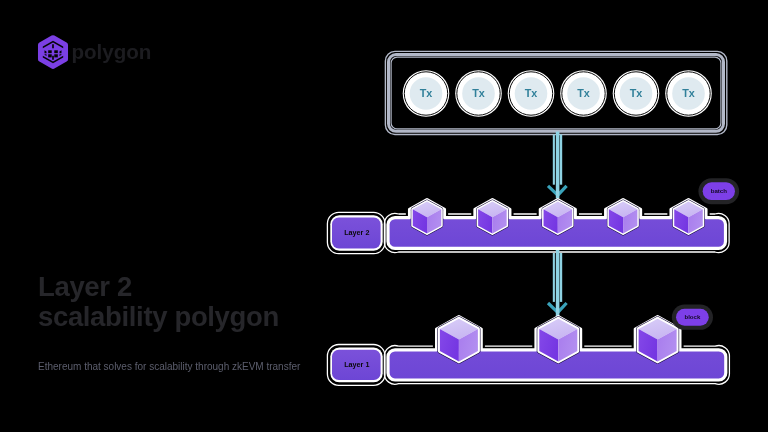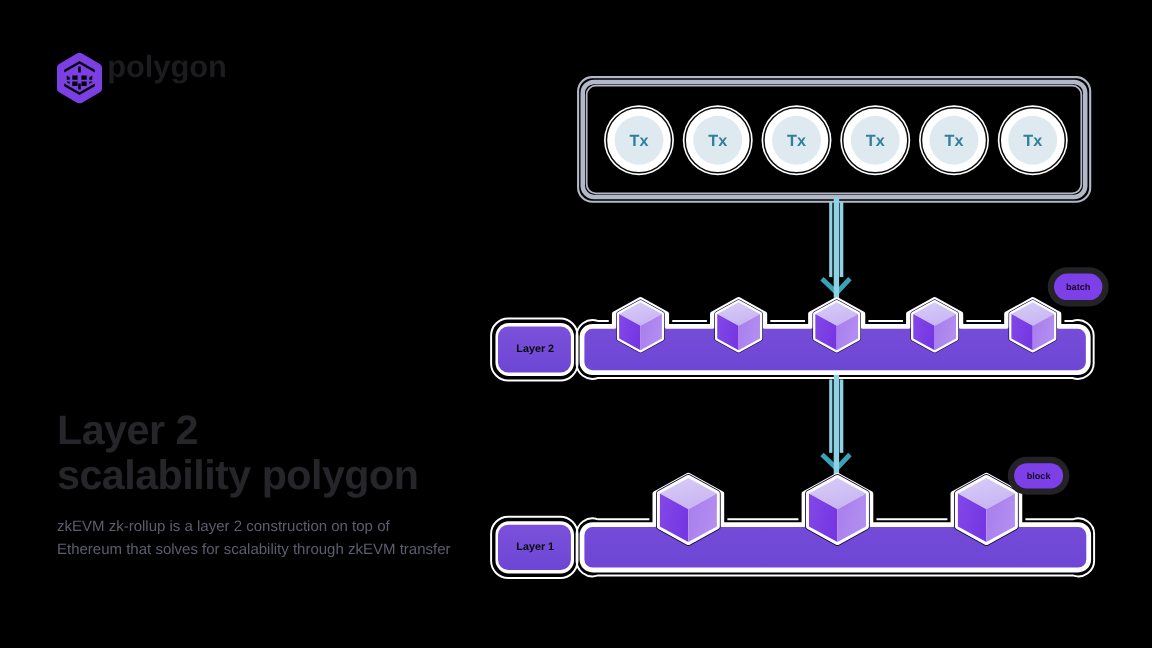--- a/index.html
+++ b/index.html
@@ -1,21 +1,21 @@
 <!DOCTYPE html>
 <html><head>
 <meta charset="utf-8">
 <style>
   html,body{margin:0;padding:0;}
   body{width:768px;height:432px;background:#000;overflow:hidden;
        font-family:"Liberation Sans",sans-serif;-webkit-font-smoothing:antialiased;}
   .stage{position:relative;width:768px;height:432px;background:#000;}
 
   
-  .logo{position:absolute;left:35.5px;top:35px;display:flex;align-items:flex-start;gap:2px;}
+  .logo{position:absolute;left:35.5px;top:35px;display:flex;align-items:center;gap:2px;}
   .logo-mark{width:34px;height:34px;display:block;margin-top:0px;}
   .logo-text{font-size:20.6px;font-weight:700;color:#1c1c20;letter-spacing:-0.05px;line-height:1;}
 
   
   .copy{position:absolute;left:38px;top:272px;width:256px;}
   .headline{font-size:27.5px;line-height:30px;font-weight:700;color:#26262a;letter-spacing:-0.35px;margin:0;}
   .para{margin:0;position:absolute;top:73px;left:0;width:300px;font-size:10px;line-height:14.6px;color:#5c5e6d;}
 
   .diagram{position:absolute;left:0;top:0;}
 </style>
@@ -43,21 +43,21 @@
       </g>
     </svg>
     <span class="logo-text">polygon</span>
   </div>
 
   <div class="copy">
     <h1 class="headline">
       <span>Layer 2</span><br>
       <span>scalability polygon</span>
     </h1>
-    <p class="para"><span>zkEVM zk-rollup is a layer 2 construction on top of</span><br><span>Ethereum that solves for scalability through zkEVM transfer</span><br></p>
+    <p class="para"><br><span>Ethereum that solves for scalability through zkEVM transfer</span><br></p>
   </div>
 
   <svg class="diagram" width="768" height="432" viewBox="0 0 768 432">
     <defs>
       <linearGradient id="barGrad" x1="0" y1="0" x2="0" y2="1">
         <stop offset="0" stop-color="#7b51da"></stop>
         <stop offset="1" stop-color="#6d46d5"></stop>
       </linearGradient>
       <linearGradient id="cubeTopG" x1="0" y1="0" x2="0.4" y2="1">
         <stop offset="0" stop-color="#d9cef8"></stop>

